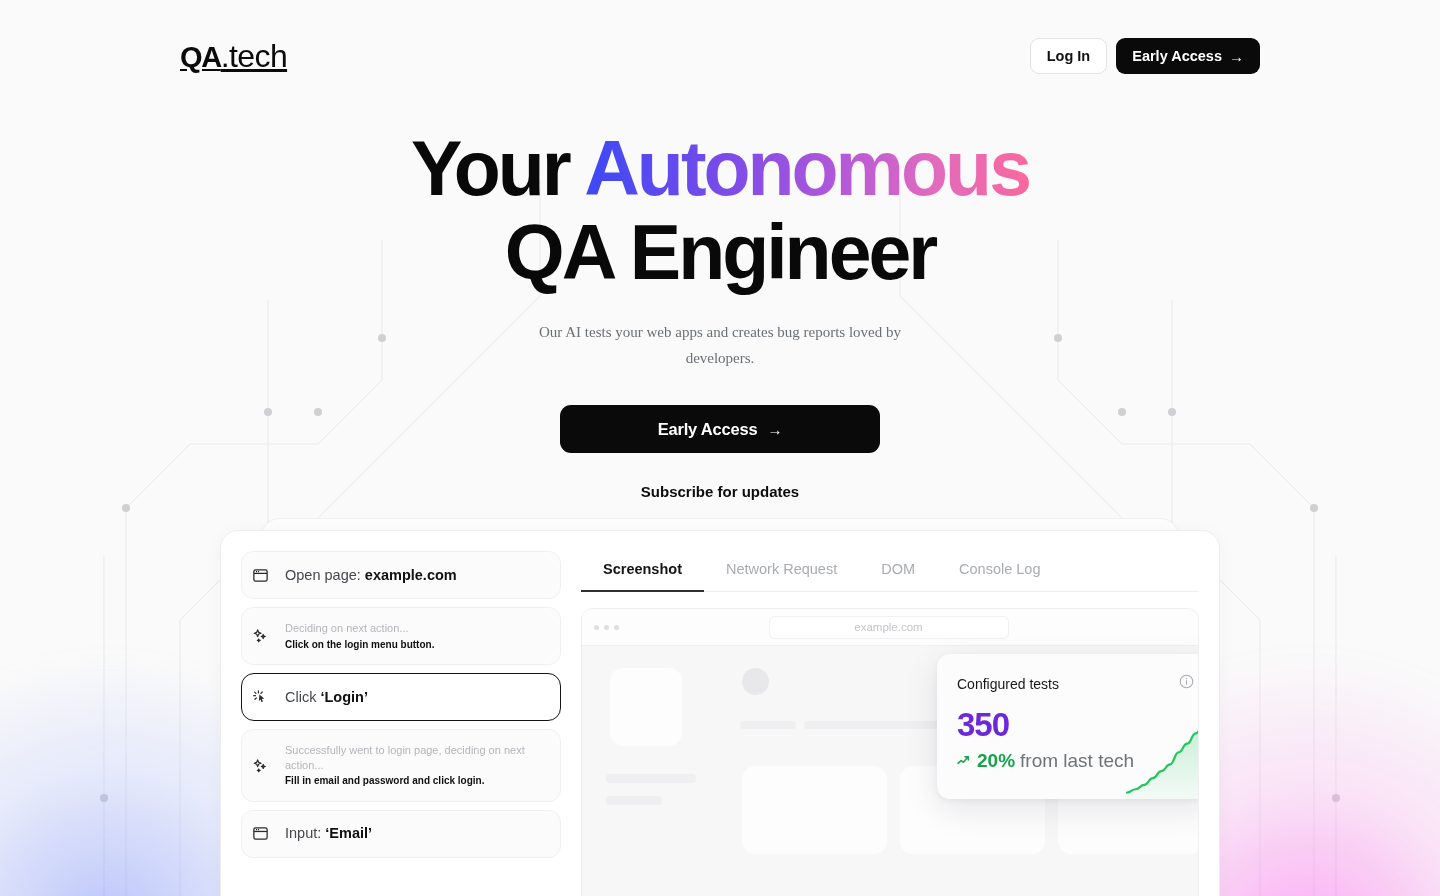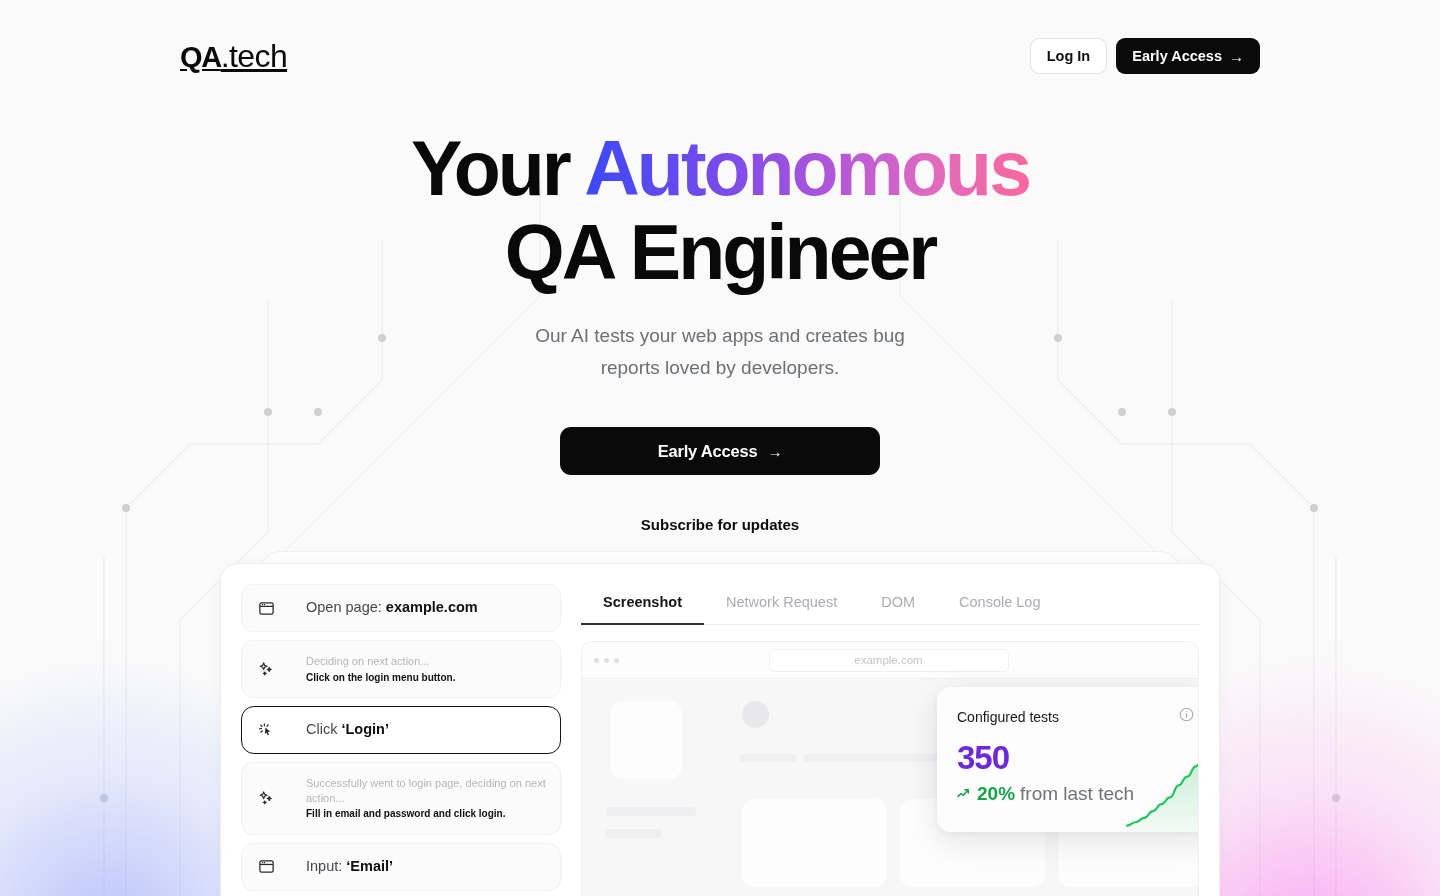--- a/index.html
+++ b/index.html
@@ -141,25 +141,26 @@
   }
   #hero-title .grad {
     background: linear-gradient(90deg, #3b49f5 0%, #7b4bea 32%, #b558d8 58%, #e06bbe 78%, #f9689c 100%);
     -webkit-background-clip: text;
     background-clip: text;
     -webkit-text-fill-color: transparent;
     color: transparent;
   }
   #hero-title .line2 { display: block; margin-top: 10px; }
   #hero-sub {
-    margin: 30px auto 8px;
+    margin: 30px auto 0;
     width: 380px;
-    font-size: 19px;
+    font-size: 15px;
     line-height: 1.72;
     color: #6b7075;
+    font-family: Liberation Serif, serif;
   }
   #early-access-hero {
     margin-top: 34px;
     width: 320px;
     height: 48px;
     background: #0a0a0a;
     color: #fff;
     border: none;
     border-radius: 11px;
     font-size: 16.5px;
@@ -167,21 +168,21 @@
     letter-spacing: -0.2px;
     cursor: pointer;
     font-family: inherit;
     display: inline-flex;
     align-items: center;
     justify-content: center;
     gap: 10px;
   }
   #subscribe-link {
     display: block;
-    margin-top: 41px;
+    margin-top: 30px;
     font-size: 15px;
     font-weight: 700;
     color: #0c0c0c;
     text-decoration: none;
     cursor: pointer;
   }
 
   
   #demo-wrap {
     position: relative;
@@ -219,24 +220,24 @@
     width: 320px;
     flex: 0 0 320px;
     display: flex;
     flex-direction: column;
     gap: 8px;
   }
   .action-item {
     border: 1px solid #f0f0f2;
     background: #fbfbfc;
     border-radius: 12px;
-    padding: 13px 14px;
-    display: flex;
-    align-items: center;
-    gap: 30px;
+    padding: 13px 8px;
+    display: flex;
+    align-items: center;
+    gap: 15px;
     cursor: pointer;
   }
   .action-item.active {
     border: 1.4px solid #131313;
     background: #fff;
     border-radius: 13px;
   }
   .action-item.tall { align-items: center; }
   .act-icon {
     flex: 0 0 20px;

